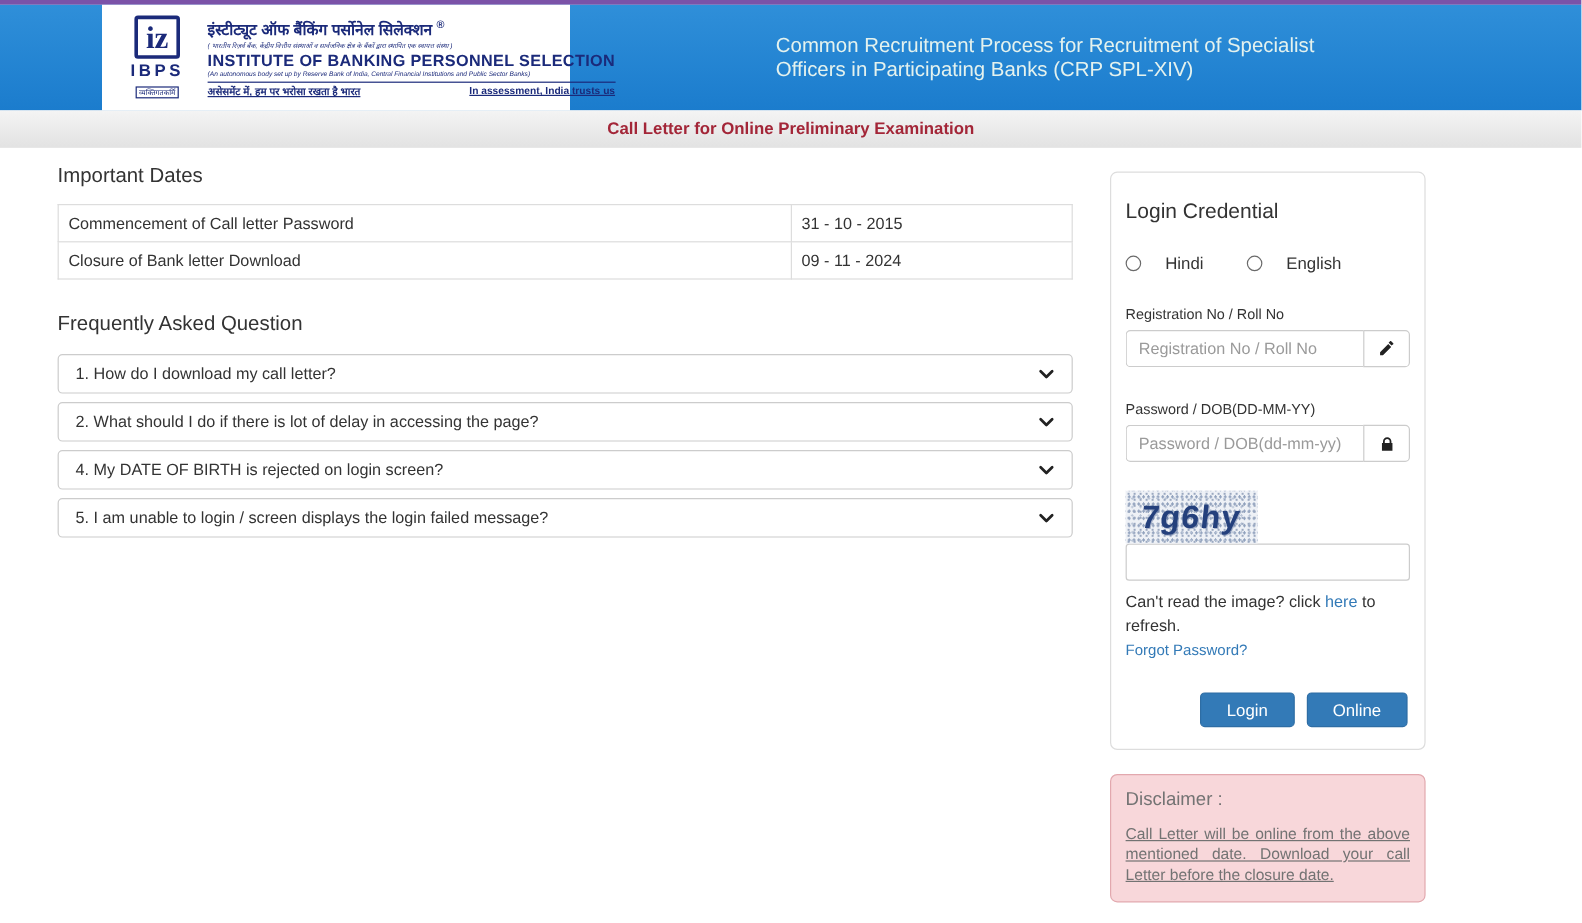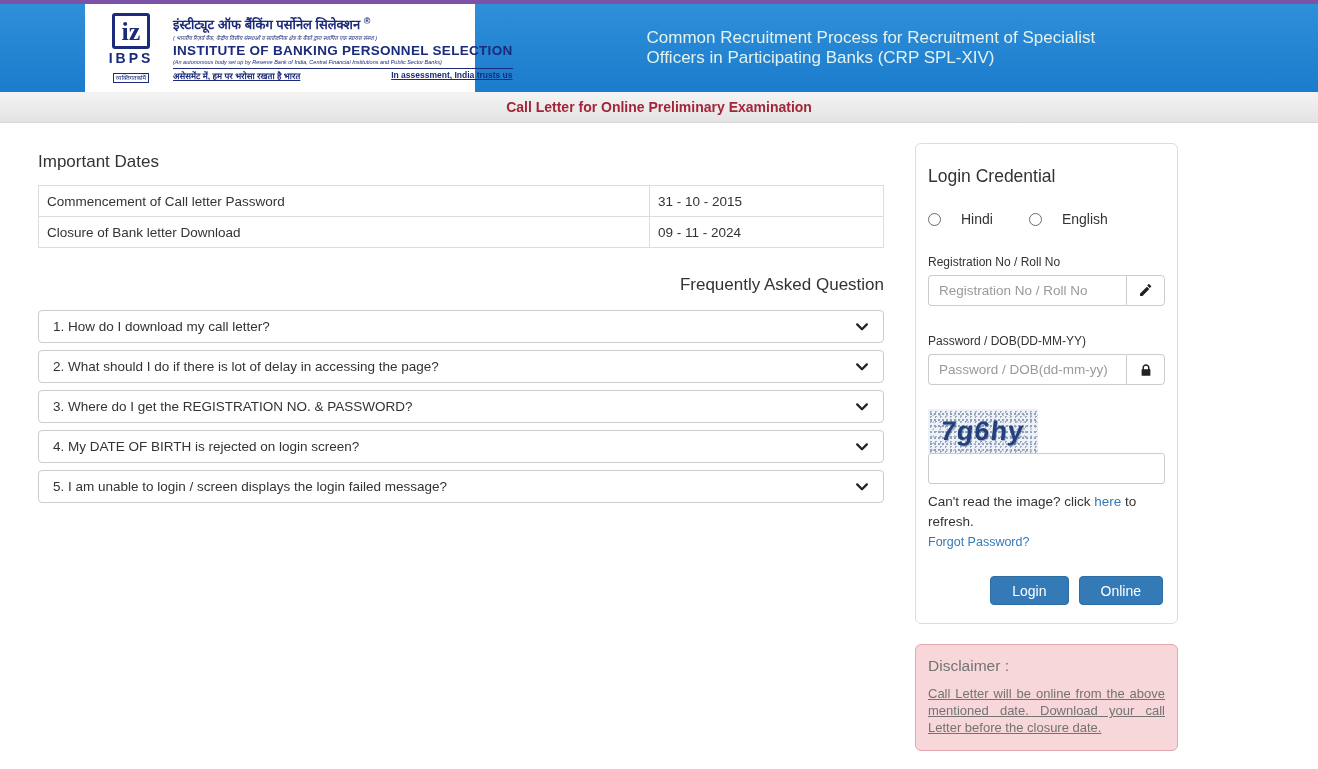--- a/index.html
+++ b/index.html
@@ -23,32 +23,32 @@
   .logo-tag { font-size: 8.5px; font-weight: bold; text-decoration: underline; }
   .header-title-wrap { flex: 1; display: flex; align-items: center; justify-content: center; }
   .header-title { max-width: 500px; font-size: 17px; line-height: 20px; color: #e4f2ee; }
 
   
   .banner { height: 31px; background: linear-gradient(#f4f4f4, #e3e3e3); border-bottom: 1px solid #d8d8d8; display: flex; align-items: center; justify-content: center; }
   .banner-text { font-size: 14px; font-weight: bold; color: #a32638; }
 
   
   .content { display: flex; align-items: flex-start; }
-  .left-col { margin-left: 38px; width: 846px; padding-top: 29px; }
+  .left-col { margin-left: 48px; width: 846px; padding-top: 14px; }
   .right-col { margin-left: 31px; width: 263px; padding-top: 20px; }
 
   .section-heading { font-size: 17px; font-weight: normal; color: #333; }
 
   
   .dates-table { width: 100%; border-collapse: collapse; margin-top: 13px; }
   .dates-table td { border: 1px solid #ddd; height: 31px; font-size: 13.5px; color: #333; padding: 0 8px; background: #fff; }
   .dates-table td.date-val { width: 234px; }
 
   
-  .faq-heading { margin-top: 27px; text-align: right; }
+  .faq-heading { margin-top: 27px; }
   .faq-list { margin-top: 15px; }
   .faq-item { height: 33px; border: 1px solid #ccc; border-radius: 4px; background: #fff; display: flex; align-items: center; padding: 0 14px; margin-bottom: 7px; cursor: pointer; }
   .faq-question { flex: 1; font-size: 13.5px; color: #333; }
   .faq-chevron { width: 14px; height: 14px; flex-shrink: 0; }
 
   
   .login-panel { border: 1px solid #ddd; border-radius: 6px; background: #fff; padding: 22px 12px 18px 12px; }
   .login-heading { font-size: 17.5px; font-weight: normal; color: #333; }
   .lang-row { display: flex; align-items: center; margin-top: 24px; gap: 20px; }
   .radio-circle { width: 13px; height: 13px; border: 1px solid #6a6a6a; border-radius: 50%; background: #fff; display: inline-block; cursor: pointer; }
@@ -132,26 +132,20 @@
             <path d="M2.5 5l5.5 5.5L13.5 5" fill="none" stroke="#222" stroke-width="2.6" stroke-linecap="round" stroke-linejoin="round"></path>
           </svg>
       </div>
       <div class="faq-item">
         <span class="faq-question">2. What should I do if there is lot of delay in accessing the page?</span>
         <svg class="faq-chevron" viewBox="0 0 16 16">
             <path d="M2.5 5l5.5 5.5L13.5 5" fill="none" stroke="#222" stroke-width="2.6" stroke-linecap="round" stroke-linejoin="round"></path>
           </svg>
       </div>
       <div class="faq-item">
-        <span class="faq-question">3. Where do I get the REGISTRATION NO. &amp; PASSWORD?</span>
-        <svg class="faq-chevron" viewBox="0 0 16 16">
-            <path d="M2.5 5l5.5 5.5L13.5 5" fill="none" stroke="#222" stroke-width="2.6" stroke-linecap="round" stroke-linejoin="round"></path>
-          </svg>
-      </div>
-      <div class="faq-item">
         <span class="faq-question">4. My DATE OF BIRTH is rejected on login screen?</span>
         <svg class="faq-chevron" viewBox="0 0 16 16">
             <path d="M2.5 5l5.5 5.5L13.5 5" fill="none" stroke="#222" stroke-width="2.6" stroke-linecap="round" stroke-linejoin="round"></path>
           </svg>
       </div>
       <div class="faq-item">
         <span class="faq-question">5. I am unable to login / screen displays the login failed message?</span>
         <svg class="faq-chevron" viewBox="0 0 16 16">
             <path d="M2.5 5l5.5 5.5L13.5 5" fill="none" stroke="#222" stroke-width="2.6" stroke-linecap="round" stroke-linejoin="round"></path>
           </svg>

